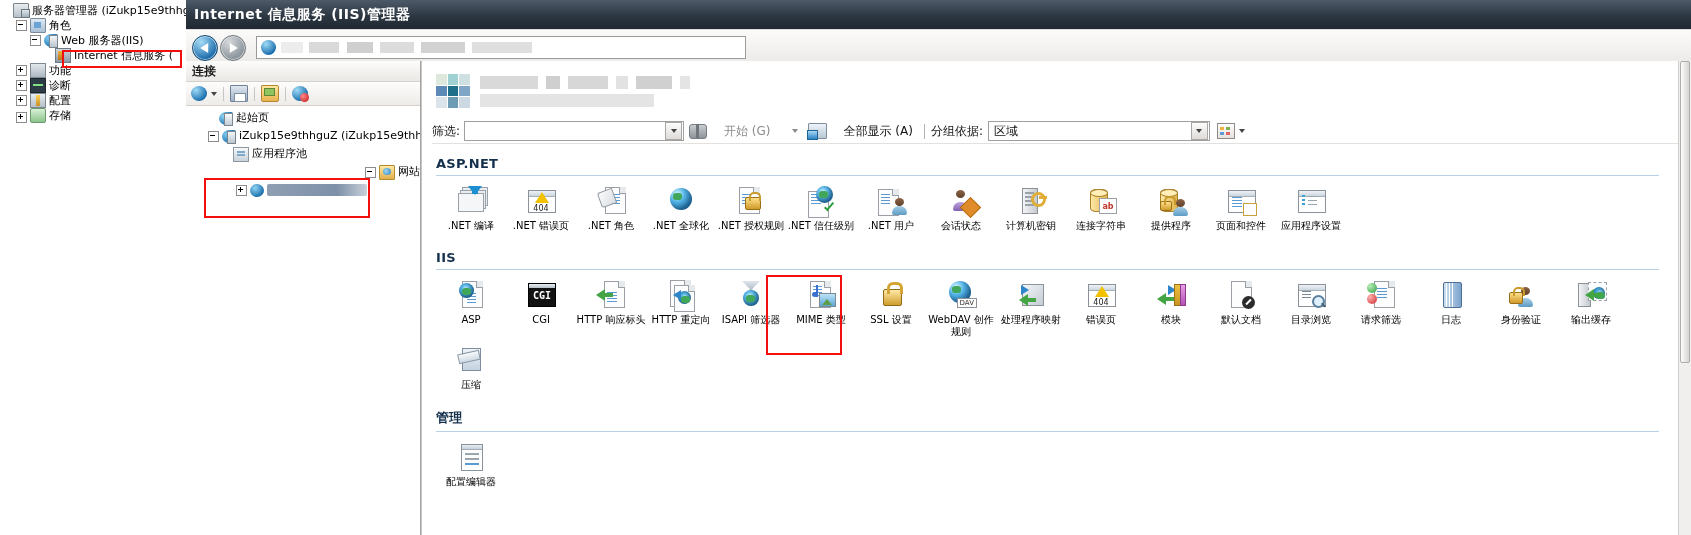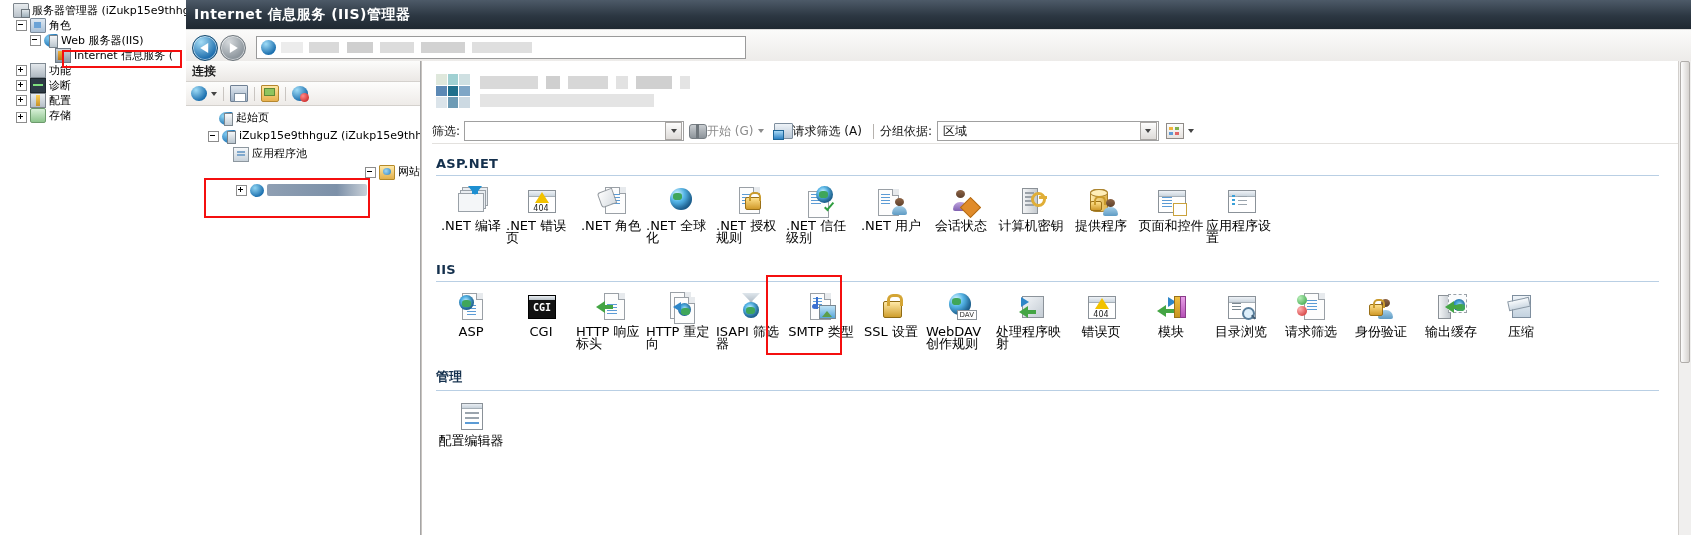--- a/index.html
+++ b/index.html
@@ -188,21 +188,21 @@
   .fb-input{
     width:218px;height:18px;background:#fff;border:1px solid #a0a0a0;
     display:flex;align-items:center;justify-content:flex-end;
   }
   .fb-drop{
     width:15px;height:16px;margin-right:1px;
     background:linear-gradient(#fdfdfd,#dedbd8);
     border:1px solid #a9a6a3;
     display:flex;align-items:center;justify-content:center;
   }
-  .fb-btn{display:flex;align-items:center;gap:0;padding:0 5px;color:#8b8b8b;}
+  .fb-btn{display:flex;align-items:center;gap:17px;padding:0 5px;color:#8b8b8b;}
   .fb-btn.enabled{color:#111;}
   .ico-binocular{width:16px;height:13px;background:
      linear-gradient(#c9cdd1,#8d949a);border:1px solid #767d83;border-radius:3px;position:relative;}
   .ico-binocular::after{content:"";position:absolute;left:6px;top:-1px;width:3px;height:14px;background:#6f767c;}
   .ico-showall{width:17px;height:14px;background:linear-gradient(#eef3f8,#b8c7d6);border:1px solid #7e8e9e;position:relative;border-radius:1px;}
   .ico-showall::after{content:"";position:absolute;left:-2px;bottom:-2px;width:9px;height:8px;background:linear-gradient(#a8d8f5,#2d82c4);border:1px solid #1d6597;}
   .vsep{width:1px;height:15px;background:#b6b2ae;margin:0 6px;}
   .group-select{
     width:215px;height:18px;background:#fff;border:1px solid #a0a0a0;
     display:flex;align-items:center;padding-left:5px;margin-left:5px;
@@ -224,21 +224,21 @@
   .section-rule{height:1px;background:#b9cfe4;margin-right:20px;}
   .icon-grid{display:flex;flex-wrap:wrap;padding-top:9px;}
   .tile{
     width:70px;
     display:flex;flex-direction:column;align-items:center;
     margin-bottom:6px;
   }
   .tile .glyph{width:34px;height:32px;position:relative;margin-bottom:3px;}
   .tile .cap{
     font-family:"DejaVu Sans","Liberation Sans",sans-serif;
-    font-size:13px;color:#000;text-align:left;line-height:12px;
+    font-size:10px;color:#000;text-align:center;line-height:12px;
     word-break:break-all;
   }
 
   
   .g-doc{position:absolute;left:7px;top:2px;width:19px;height:25px;background:#fdfdfd;border:1px solid #9aa0a6;}
   .g-doc::after{content:"";position:absolute;right:-1px;top:-1px;width:6px;height:6px;background:#e7eaed;border-left:1px solid #9aa0a6;border-bottom:1px solid #9aa0a6;}
   .g-lines{position:absolute;left:10px;top:9px;width:12px;height:1px;background:#5b9bd5;box-shadow:0 3px 0 #5b9bd5,0 6px 0 #5b9bd5,0 9px 0 #5b9bd5;}
   .g-win{position:absolute;left:4px;top:5px;width:26px;height:21px;background:#fff;border:1px solid #8b9299;}
   .g-win::before{content:"";position:absolute;left:0;top:0;right:0;height:5px;background:linear-gradient(#eef2f6,#ccd6df);border-bottom:1px solid #a7b0b8;}
   .g-globe{position:absolute;left:6px;top:3px;width:22px;height:22px;border-radius:50%;
@@ -485,21 +485,21 @@
                   <span class="caret"></span>
                 </span>
             </span>
             <span class="fb-btn">
               <span class="ico-binocular"></span>
               <span>开始 (G)</span>
               <span class="caret" style="margin-left:4px;border-top-color:#8b8b8b;"></span>
             </span>
             <span class="fb-btn enabled">
               <span class="ico-showall"></span>
-              <span>请求筛选 (A)</span>
+              <span>全部显示 (A)</span>
             </span>
             <span class="vsep"></span>
             <span>分组依据:</span>
             <span class="group-select">
               <span>区域</span>
               <span class="group-drop">
                   <span class="caret"></span>
                 </span>
             </span>
             <span class="ico-viewmode"></span>
@@ -575,20 +575,27 @@
                   <div class="tile">
                     <div class="glyph">
                       <span class="g-rack"></span>
                       <span class="g-key"></span>
                     </div>
                     <div class="cap">计算机密钥</div>
                   </div>
                   <div class="tile">
                     <div class="glyph">
                       <span class="g-cyl"></span>
+                      <span class="g-ab">ab</span>
+                    </div>
+                    <div class="cap">连接字符串</div>
+                  </div>
+                  <div class="tile">
+                    <div class="glyph">
+                      <span class="g-cyl"></span>
                       <span class="g-person" style="right:0;bottom:1px"></span>
                       <span class="g-lock" style="left:6px;top:16px;width:10px;height:8px"></span>
                     </div>
                     <div class="cap">提供程序</div>
                   </div>
                   <div class="tile">
                     <div class="glyph">
                       <span class="g-win"></span>
                       <span class="g-lines" style="left:8px;top:12px;width:10px"></span>
                       <span style="position:absolute;right:1px;bottom:1px;width:12px;height:11px;background:#fff;border:1px solid #caa23c"></span>
@@ -647,21 +654,21 @@
                     </div>
                     <div class="cap">ISAPI 筛选器</div>
                   </div>
                   <div class="tile">
                     <div class="glyph">
                       <span class="g-doc" style="left:6px"></span>
                       <span class="g-lines" style="left:9px;top:7px;width:9px"></span>
                       <span class="g-note"></span>
                       <span class="g-pic"></span>
                     </div>
-                    <div class="cap">SMTP 类型</div>
+                    <div class="cap">MIME 类型</div>
                   </div>
                   <div class="tile">
                     <div class="glyph">
                       <span class="g-padlock-big"></span>
                     </div>
                     <div class="cap">SSL 设置</div>
                   </div>
                   <div class="tile">
                     <div class="glyph">
                       <span class="g-globe" style="left:5px;top:2px"></span>
@@ -689,34 +696,47 @@
                     <div class="glyph">
                       <span class="g-bluearrow" style="left:14px;top:6px;border-right:none;border-left:8px solid #2e86c8"></span>
                       <span class="g-greenarrow" style="left:3px;top:14px"></span>
                       <span class="g-module"></span>
                       <span class="g-module2"></span>
                     </div>
                     <div class="cap">模块</div>
                   </div>
                   <div class="tile">
                     <div class="glyph">
+                      <span class="g-doc" style="left:7px"></span>
+                      <span class="g-blackcheck"></span>
+                    </div>
+                    <div class="cap">默认文档</div>
+                  </div>
+                  <div class="tile">
+                    <div class="glyph">
                       <span class="g-win"></span>
                       <span class="g-lines" style="left:8px;top:12px;width:9px;background:#7a8891;box-shadow:0 3px 0 #7a8891,0 6px 0 #7a8891"></span>
                       <span class="g-mag"></span>
                     </div>
                     <div class="cap">目录浏览</div>
                   </div>
                   <div class="tile">
                     <div class="glyph">
                       <span class="g-doc" style="left:10px"></span>
                       <span class="g-lines" style="left:13px;top:9px;width:10px"></span>
                       <span class="g-greendot"></span>
                       <span class="g-reddot"></span>
                     </div>
                     <div class="cap">请求筛选</div>
+                  </div>
+                  <div class="tile">
+                    <div class="glyph">
+                      <span class="g-book"></span>
+                    </div>
+                    <div class="cap">日志</div>
                   </div>
                   <div class="tile">
                     <div class="glyph">
                       <span class="g-person" style="right:2px;bottom:4px;width:18px;height:20px"></span>
                       <span class="g-lock" style="left:5px;top:13px;width:12px;height:10px"></span>
                     </div>
                     <div class="cap">身份验证</div>
                   </div>
                   <div class="tile">
                     <div class="glyph">

